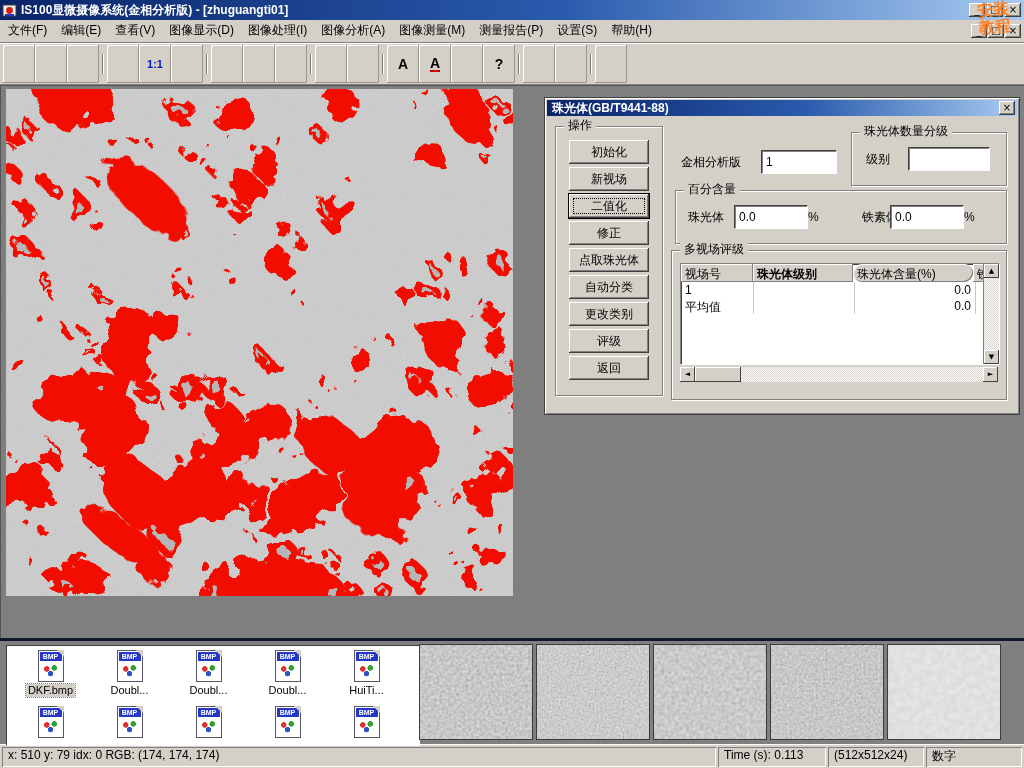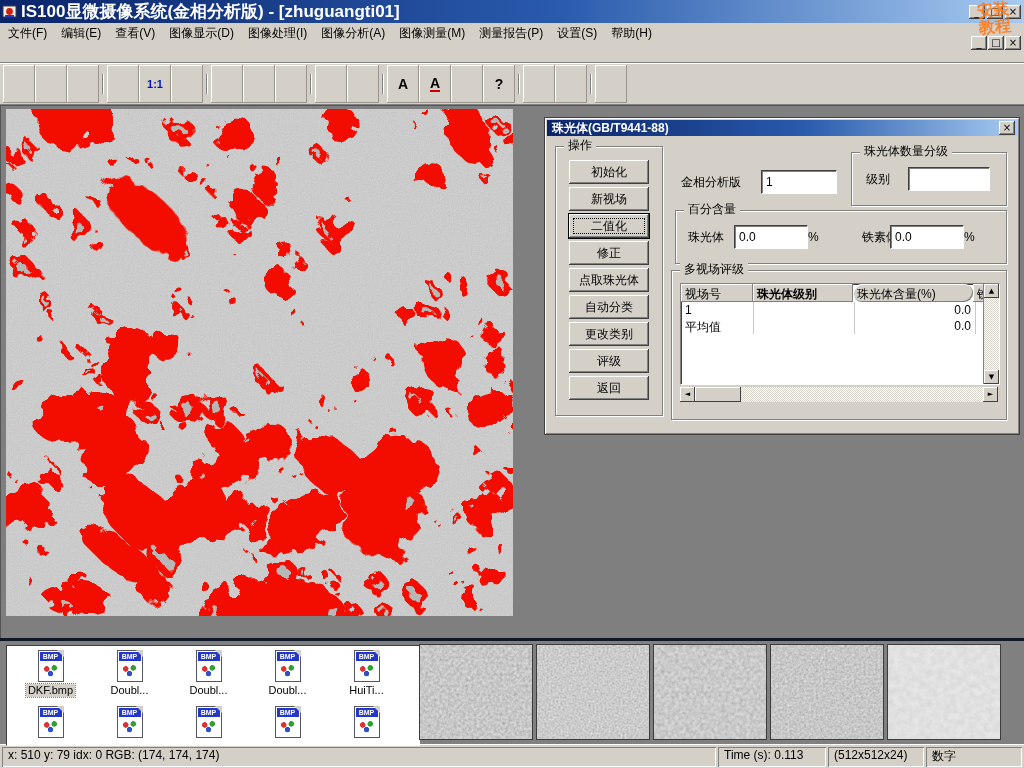--- a/index.html
+++ b/index.html
@@ -2,27 +2,27 @@
 <html><head>
 <meta charset="utf-8">
 <style>
   html,body{margin:0;padding:0}
   body{width:1024px;height:768px;font-family:"Liberation Sans","DejaVu Sans",sans-serif;font-size:12px;color:#000}
   .window{width:1024px;height:768px;display:flex;flex-direction:column;background:#d4d0c8;position:relative;overflow:hidden}
 
   
   .titlebar{flex:0 0 20px;background:linear-gradient(90deg,#0a246a 0%,#2a5bad 55%,#a6caf0 100%);display:flex;align-items:center;gap:4px;padding:0 2px}
   .appicon{width:15px;height:15px;flex:0 0 auto}
-  .title-text{color:#fff;font-weight:bold;flex:1;white-space:nowrap;overflow:hidden;font-size:17px}
+  .title-text{color:#fff;font-weight:bold;flex:1;white-space:nowrap;overflow:hidden;font-size:12px}
   .winbtns{display:flex;gap:2px;margin-right:1px}
   .wbtn{width:16px;height:14px;background:#d4d0c8;display:flex;align-items:center;justify-content:center;font-size:10px;line-height:8px;border:0;padding:0;font-family:"DejaVu Sans",sans-serif;box-shadow:inset -1px -1px 0 #404040,inset 1px 1px 0 #fff,inset -2px -2px 0 #808080}
 
   
   .menubar{flex:0 0 19px;display:flex;align-items:center;background:#d4d0c8;padding-left:1px;border-bottom:1px solid #808080}
-  .menu-item{padding:2px 7px 20px;white-space:nowrap}
+  .menu-item{padding:2px 7px 3px;white-space:nowrap}
   .mdi-btns{margin-left:auto;display:flex;gap:1px;margin-right:3px}
 
   
   .toolbar{flex:0 0 27px;display:flex;align-items:center;padding:1px 3px;background:#d4d0c8;border-top:1px solid #fff;border-bottom:1px solid #808080}
   .tbtn{width:25px;height:38px;background:#d4d0c8;border:0;padding:16px;display:flex;align-items:center;justify-content:center;box-shadow:inset -1px -1px 0 #9a968e,inset 1px 1px 0 #fff}
   .tsep{width:0;height:20px;border-left:1px solid #808080;border-right:1px solid #fff;margin:0 3px}
   .tglyph{font-weight:bold}
   .tglyph.one2one{color:#0018c0;font-size:11px}
   .tglyph.letterA{font-size:14px}
   .tglyph.letterA2{font-size:14px;border-bottom:2px solid #c00;line-height:13px}

